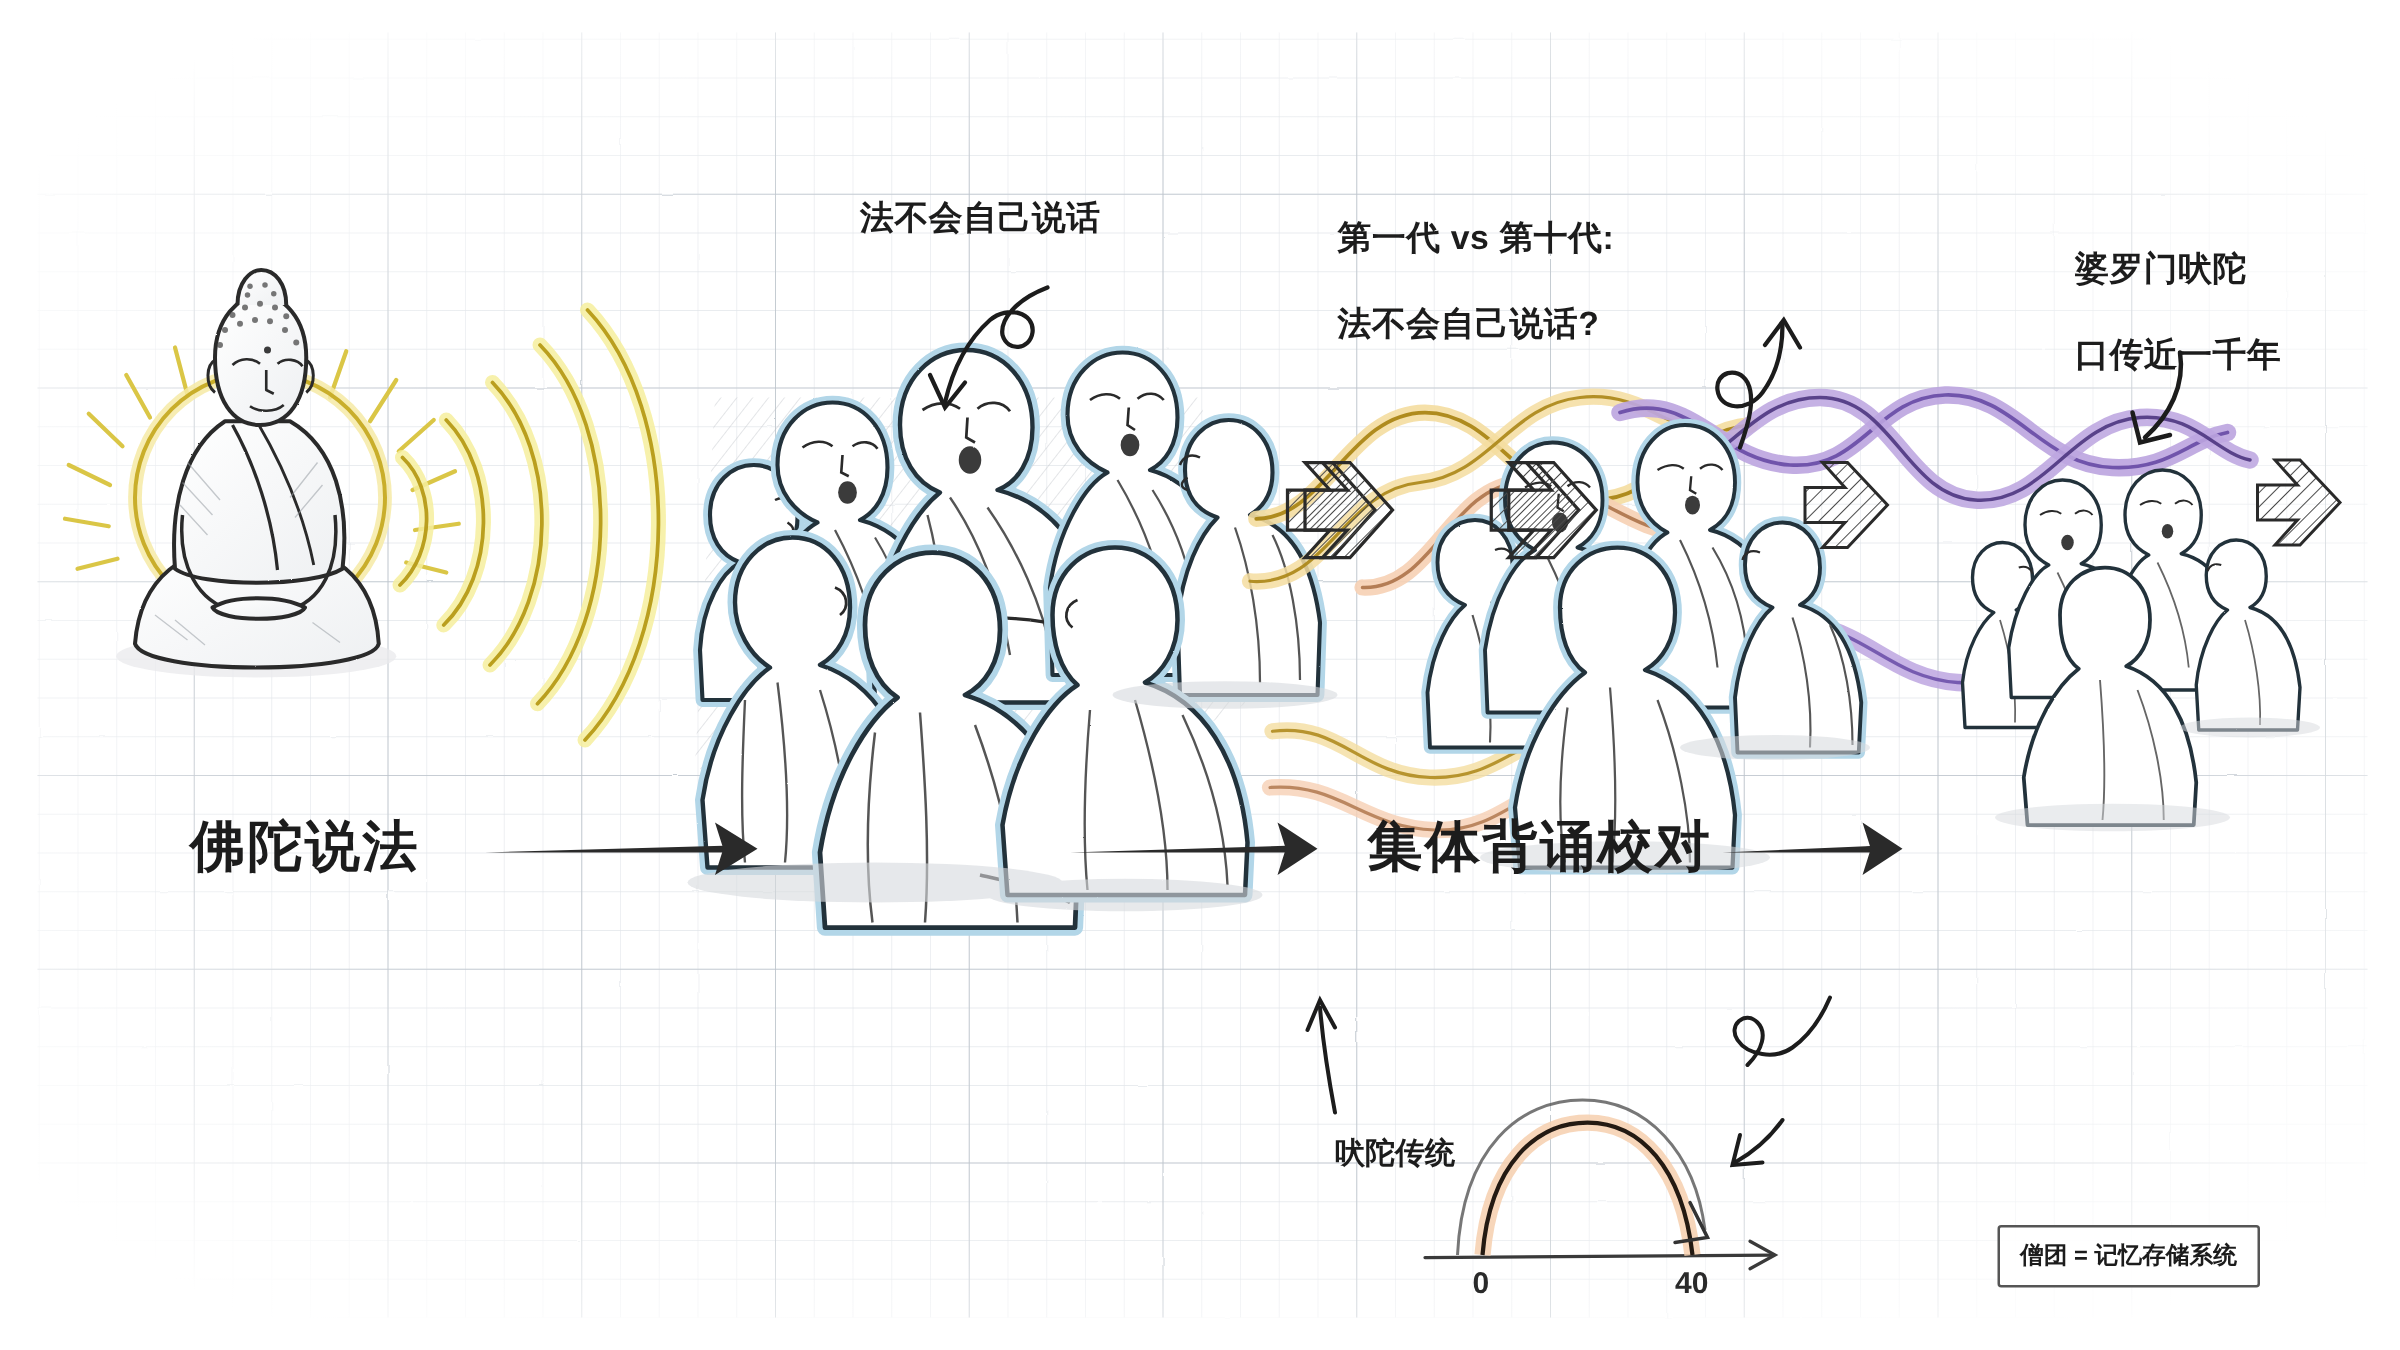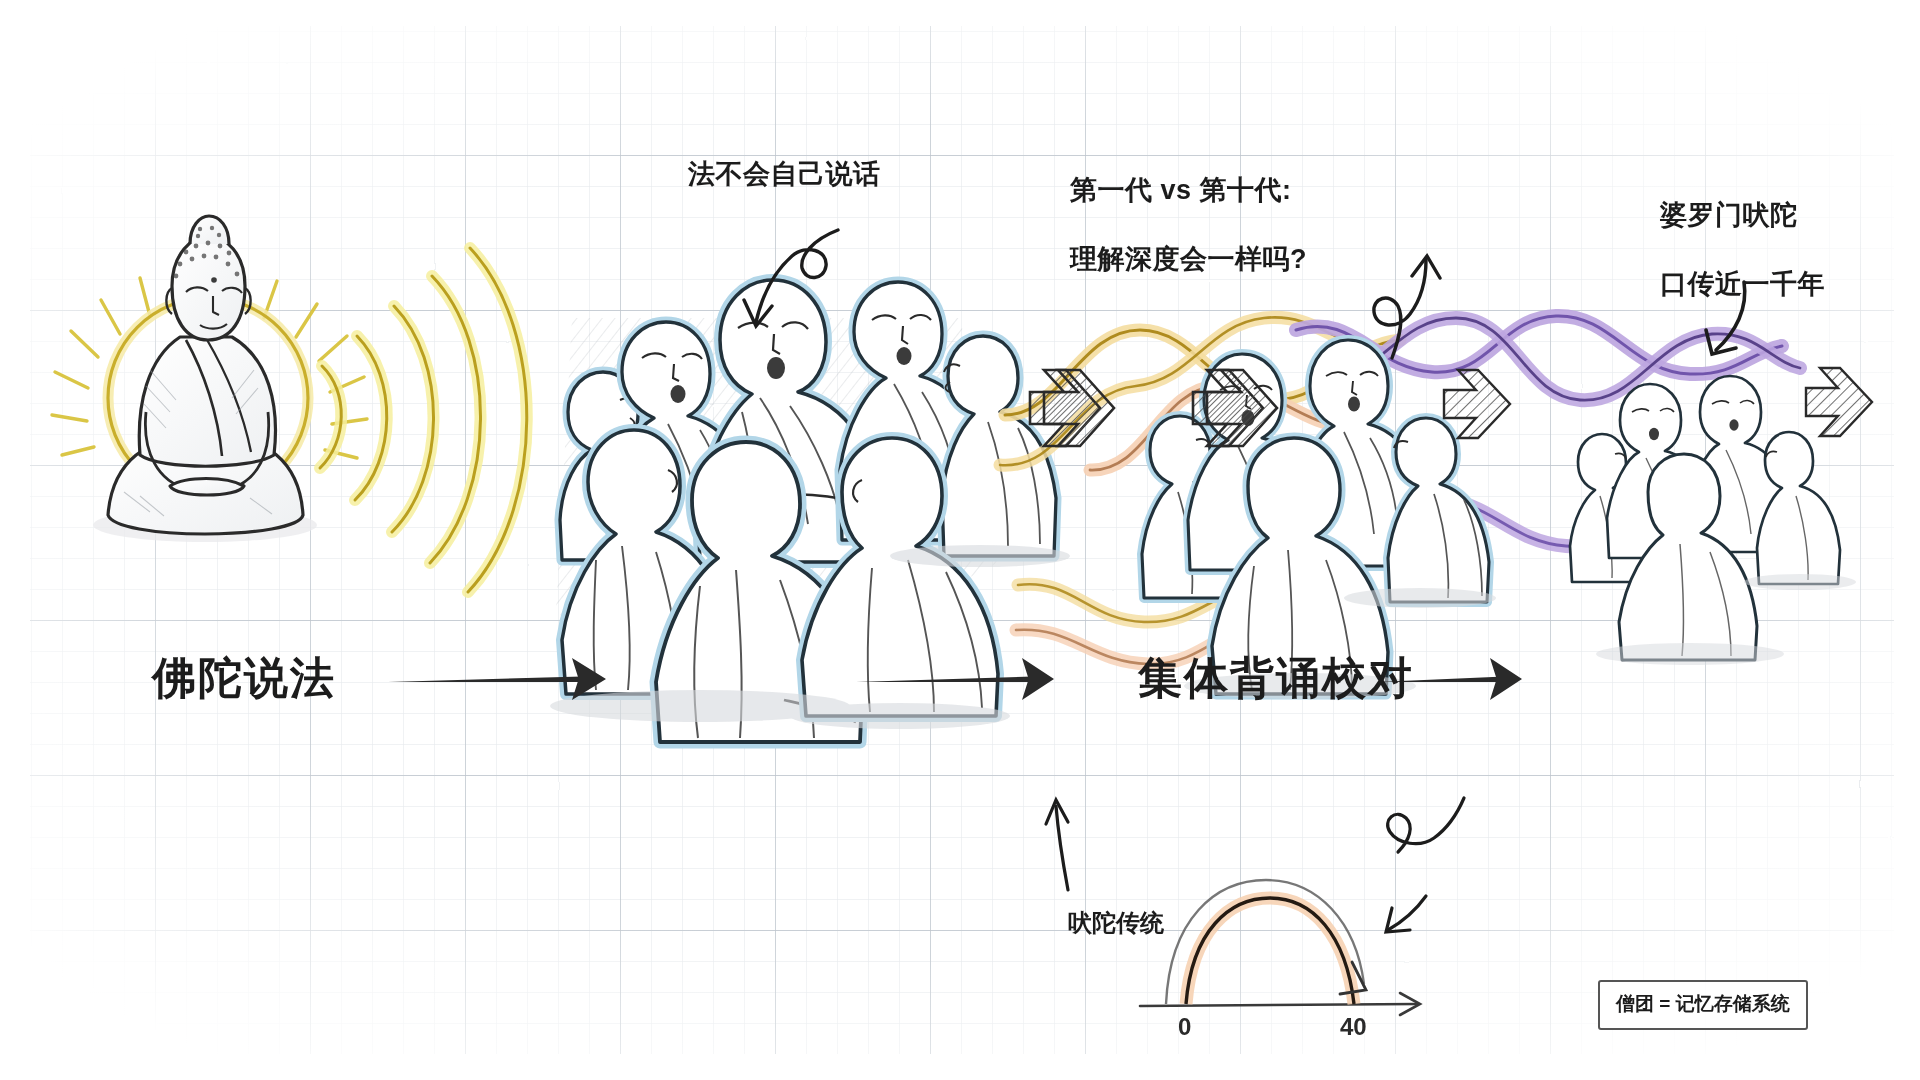--- a/index.html
+++ b/index.html
@@ -532,31 +532,31 @@
 
       <path d="M1166 1004 C1170 918 1216 880 1266 880 C1318 880 1356 922 1364 984" fill="none" stroke="#555" stroke-width="2.4" opacity=".8"></path>
       <path d="M1352 962 L1366 990 L1340 994" fill="none" stroke="#333" stroke-width="2.8" stroke-linecap="round"></path>
     </g>
   </svg>
 
   <div class="txt ann" style="left:688px;top:157px;">法不会自己说话</div>
 
   <div class="txt ann" style="left:1038px;top:138px;">
     <span>第一代 vs 第十代:</span><br>
-    <span>理解深度会一样吗?</span>
+    <span>法不会自己说话?</span>
   </div>
 
   <div class="txt ann" style="left:1628px;top:163px;">
     <span>婆罗门吠陀</span><br>
     <span>口传近一千年</span>
   </div>
 
   <div class="txt small-ann" style="left:1068px;top:908px;">吠陀传统</div>
 
   <div class="txt stage-label" style="left:152px;top:650px;text-align:right;">佛陀说法</div>
-  <div class="txt stage-label" style="left:1094px;top:650px;margin-left:44px;">集体背诵校对</div>
+  <div class="txt stage-label" style="left:1094px;top:650px;">集体背诵校对</div>
 
   <div class="txt axis-num" style="left:1178px;top:1012px;">0</div>
   <div class="txt axis-num" style="left:1340px;top:1012px;">40</div>
 
   <div class="boxed" style="left:1598px;top:980px;">僧团 = 记忆存储系统</div>
 
 </div>
 
 </body></html>

